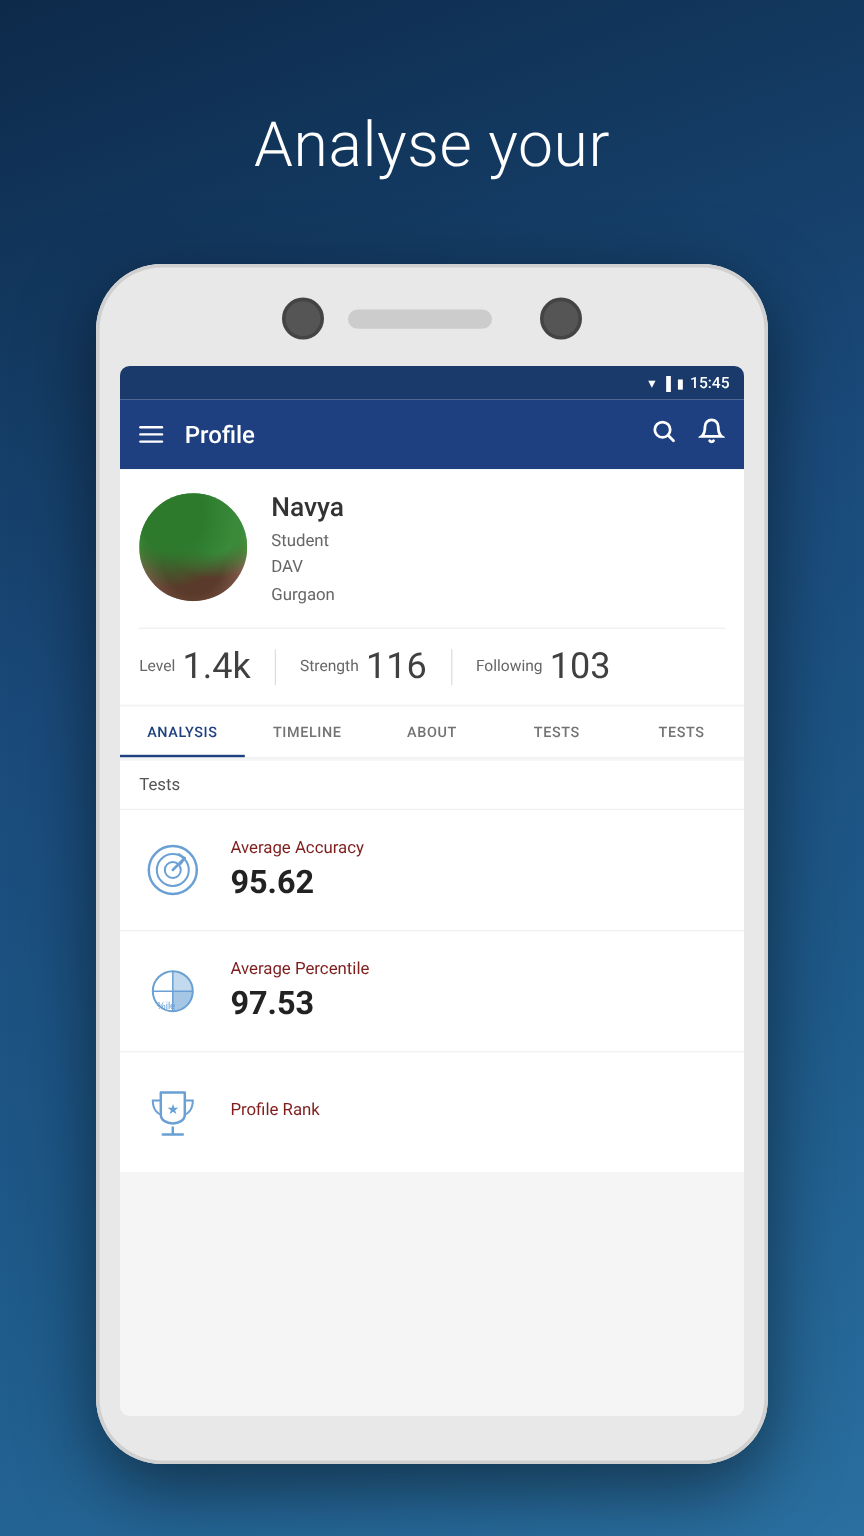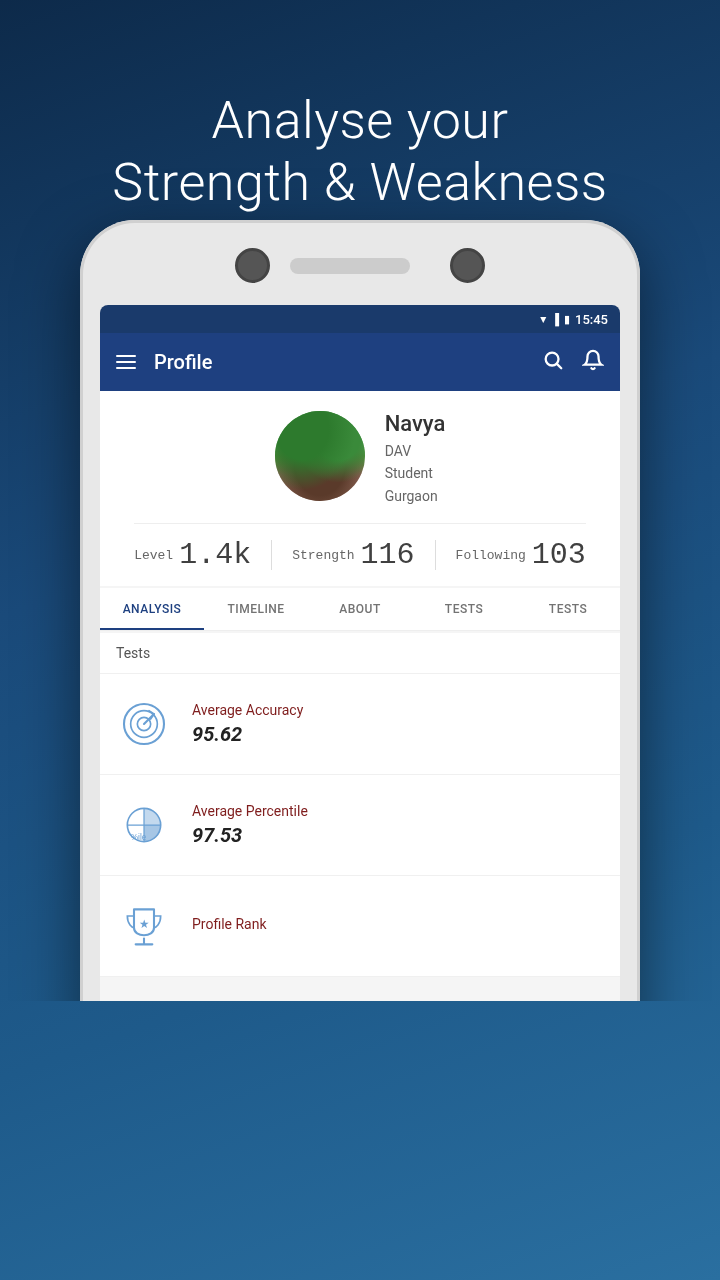--- a/index.html
+++ b/index.html
@@ -156,21 +156,20 @@
       font-size: 22px;
       cursor: pointer;
     }
 
     
     .profile-section {
       background: white;
       padding: 20px 16px 14px;
       display: flex;
       flex-direction: column;
-      align-items: center;
     }
 
     .profile-top {
       display: flex;
       align-items: flex-start;
       gap: 20px;
       margin-bottom: 16px;
     }
 
     .avatar {
@@ -215,21 +214,20 @@
       display: flex;
       align-items: center;
       border-top: 1px solid #eee;
       padding-top: 14px;
     }
 
     .stat-item {
       display: flex;
       align-items: center;
       gap: 6px;
-      font-family: Liberation Mono, monospace;
     }
 
     .stat-label {
       font-size: 13px;
       color: #666;
     }
 
     .stat-value {
       font-size: 30px;
       font-weight: 400;
@@ -318,34 +316,32 @@
       flex: 1;
     }
 
     .stat-name {
       font-size: 14px;
       color: #7f1d1d;
       margin-bottom: 4px;
     }
 
     .stat-number {
-      font-size: 20px;
+      font-size: 27px;
       font-weight: 700;
       color: #222;
-      font-style: italic;
     }
   </style>
 </head>
 <body>
 
-<div style="position:relative; width:720px; height:1001px; overflow:hidden;">
+<div style="position:relative; width:720px; height:1280px; overflow:hidden;">
 
   <div class="tagline" style="position:absolute; top:40px; left:0; right:0; z-index:2;">
     <div class="tagline-text">Analyse your</div>
-    <div class="tagline-text">Strength &amp; Weakness</div>
   </div>
 
   <div class="phone-wrapper" style="position:absolute; top:220px; left:80px;">
     <div class="phone-outer">
 
       <div class="phone-camera"></div>
 
       <div class="phone-speaker"></div>
 
       <div class="phone-camera-right"></div>
@@ -387,22 +383,22 @@
           </div>
         </div>
 
         <div class="profile-section">
           <div class="profile-top">
             <div class="avatar">
               <div class="avatar-bg"></div>
             </div>
             <div class="profile-info">
               <div class="profile-name">Navya</div>
+              <div class="profile-detail">Student</div>
               <div class="profile-detail">DAV</div>
-              <div class="profile-detail">Student</div>
               <div class="profile-detail">Gurgaon</div>
             </div>
           </div>
 
           <div class="profile-stats">
             <div class="stat-item">
               <span class="stat-label">Level</span>
               <span class="stat-value">1.4k</span>
             </div>
             <div class="stat-divider"></div>

